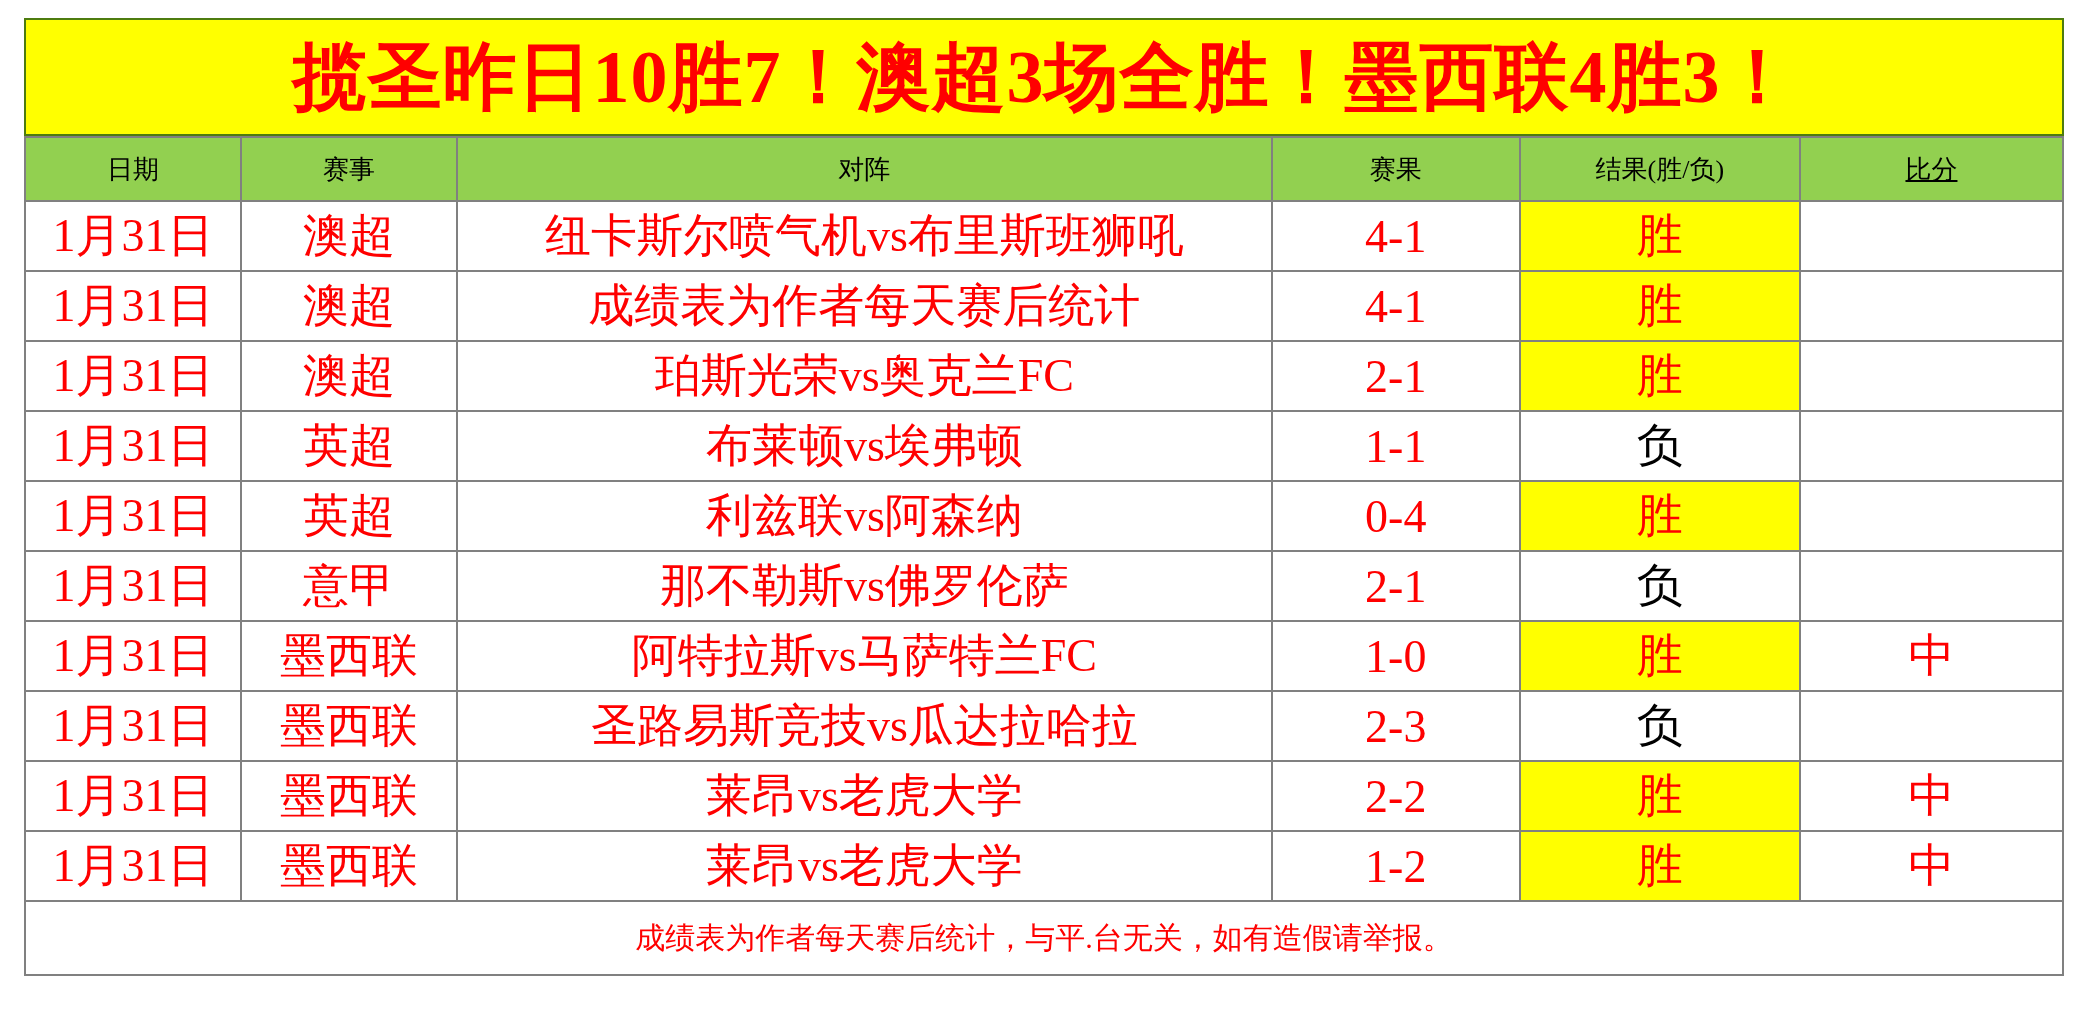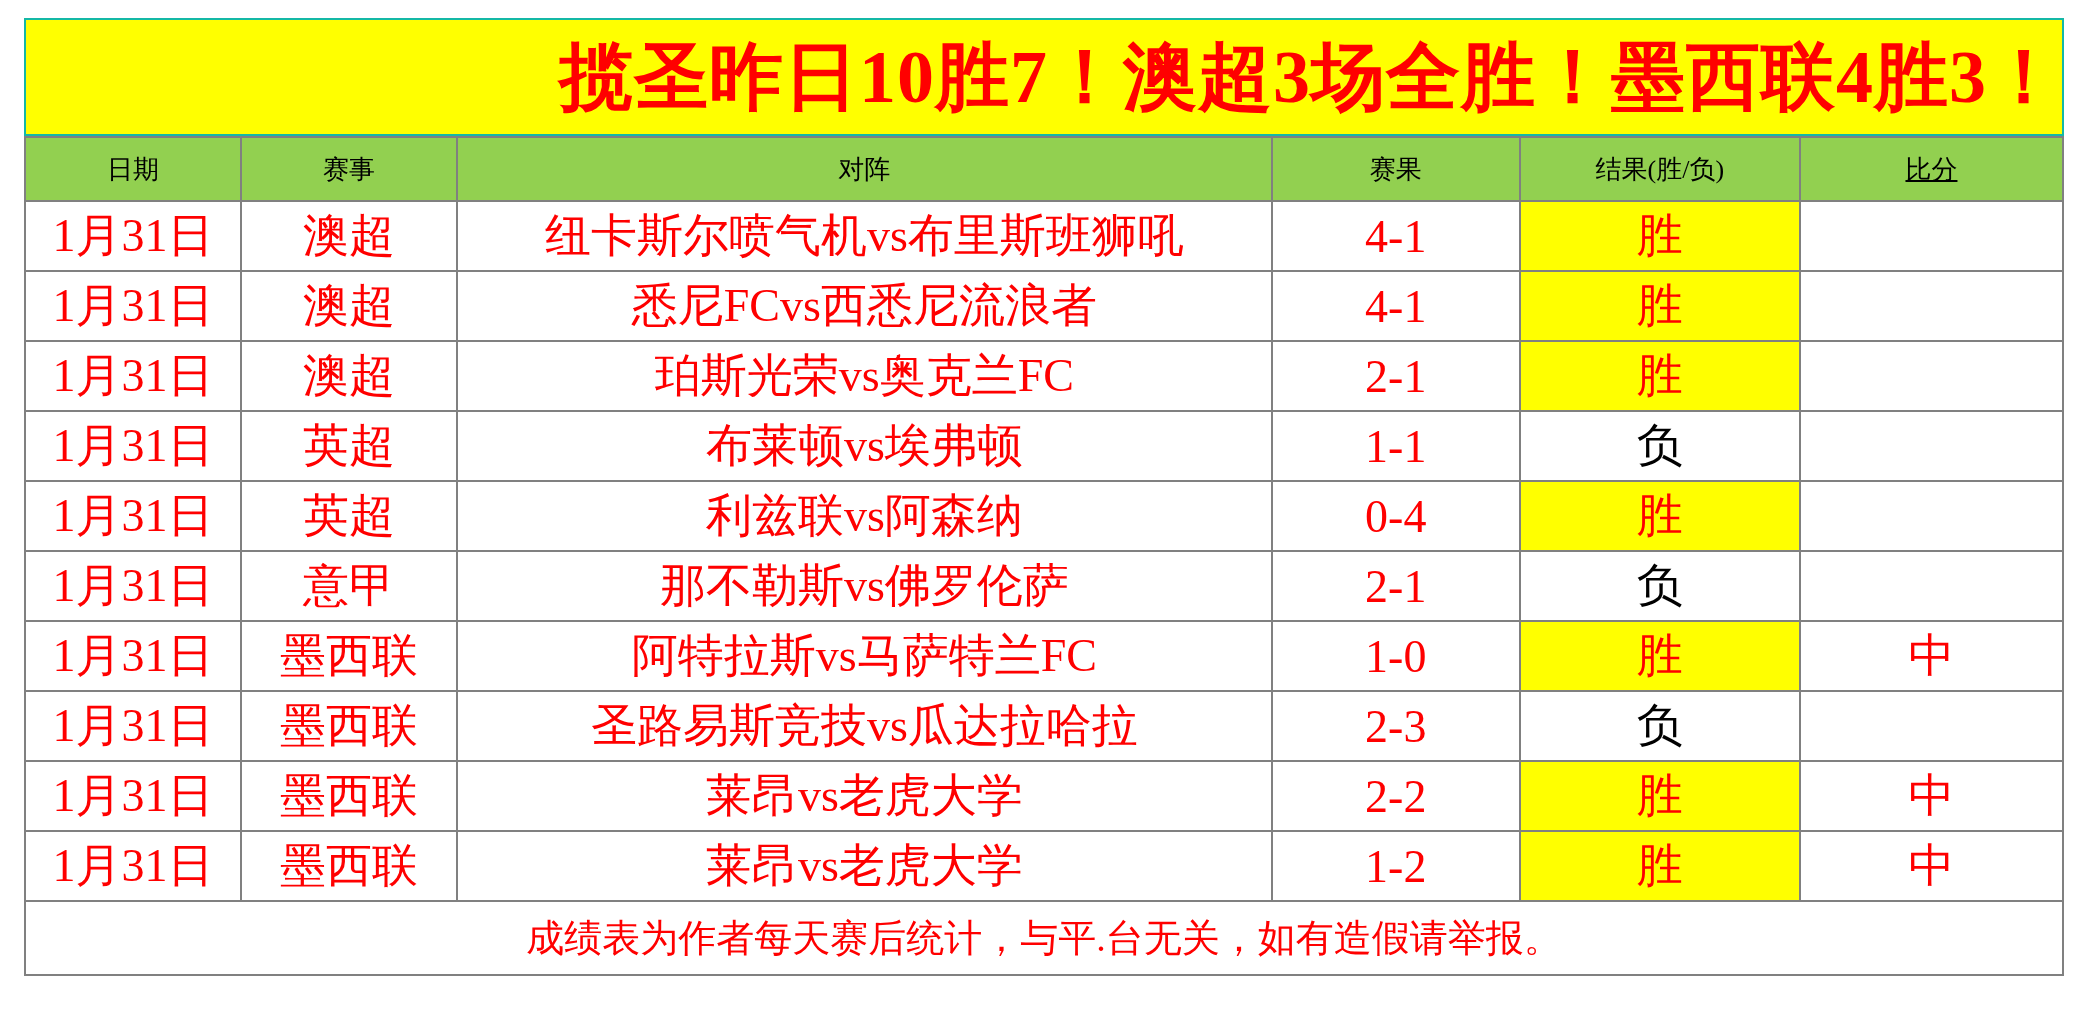--- a/index.html
+++ b/index.html
@@ -16,25 +16,25 @@
   .sheet {
     width: 2088px;
     height: 1036px;
     box-sizing: border-box;
     padding: 18px 24px 10px 24px;
     display: flex;
     flex-direction: column;
   }
   .banner {
     background: #ffff00;
-    border: 2px solid #14b8a6;
+    border: 2px solid #4d7c0f;
     height: 118px;
     display: flex;
     align-items: center;
-    justify-content: flex-end;
+    justify-content: center;
     box-sizing: border-box;
   }
   .banner-text {
     color: #ff0000;
     font-size: 74px;
     font-weight: bold;
     letter-spacing: 1px;
     line-height: 1;
     white-space: nowrap;
   }
@@ -82,21 +82,21 @@
   }
   td.loss {
     background: #ffffff;
     color: #000000;
   }
   td.extra {
     color: #ff0000;
   }
   tfoot td {
     height: 72px;
-    font-size: 38px;
+    font-size: 30px;
     color: #ff0000;
     background: #ffffff;
   }
 </style>
 </head>
 <body>
 
 <div class="sheet">
 
   <div class="banner">
@@ -119,21 +119,21 @@
         <td class="col-date">1月31日</td>
         <td class="col-league">澳超</td>
         <td class="col-match">纽卡斯尔喷气机vs布里斯班狮吼</td>
         <td class="col-score">4-1</td>
         <td class="col-result win">胜</td>
         <td class="col-extra extra"></td>
       </tr>
       <tr>
         <td class="col-date">1月31日</td>
         <td class="col-league">澳超</td>
-        <td class="col-match">悉尼FCvs西悉尼流浪者</td>
+        <td class="col-match">成绩表为作者每天赛后统计</td>
         <td class="col-score">4-1</td>
         <td class="col-result win">胜</td>
         <td class="col-extra extra"></td>
       </tr>
       <tr>
         <td class="col-date">1月31日</td>
         <td class="col-league">澳超</td>
         <td class="col-match">珀斯光荣vs奥克兰FC</td>
         <td class="col-score">2-1</td>
         <td class="col-result win">胜</td>

